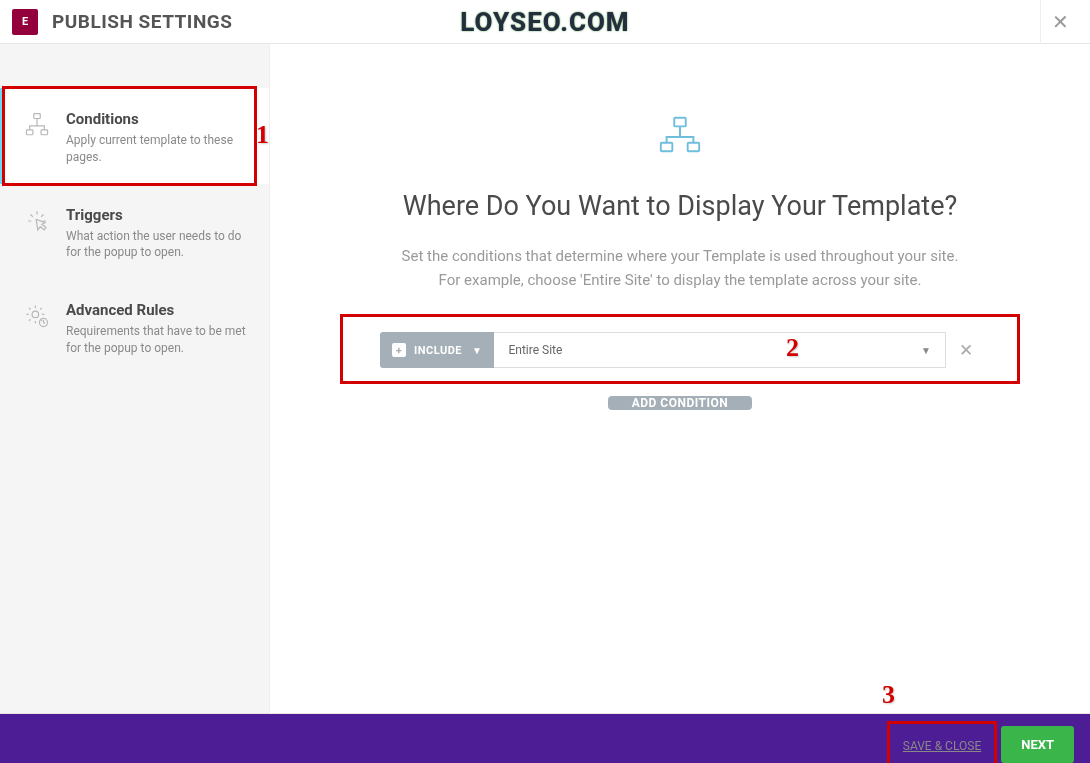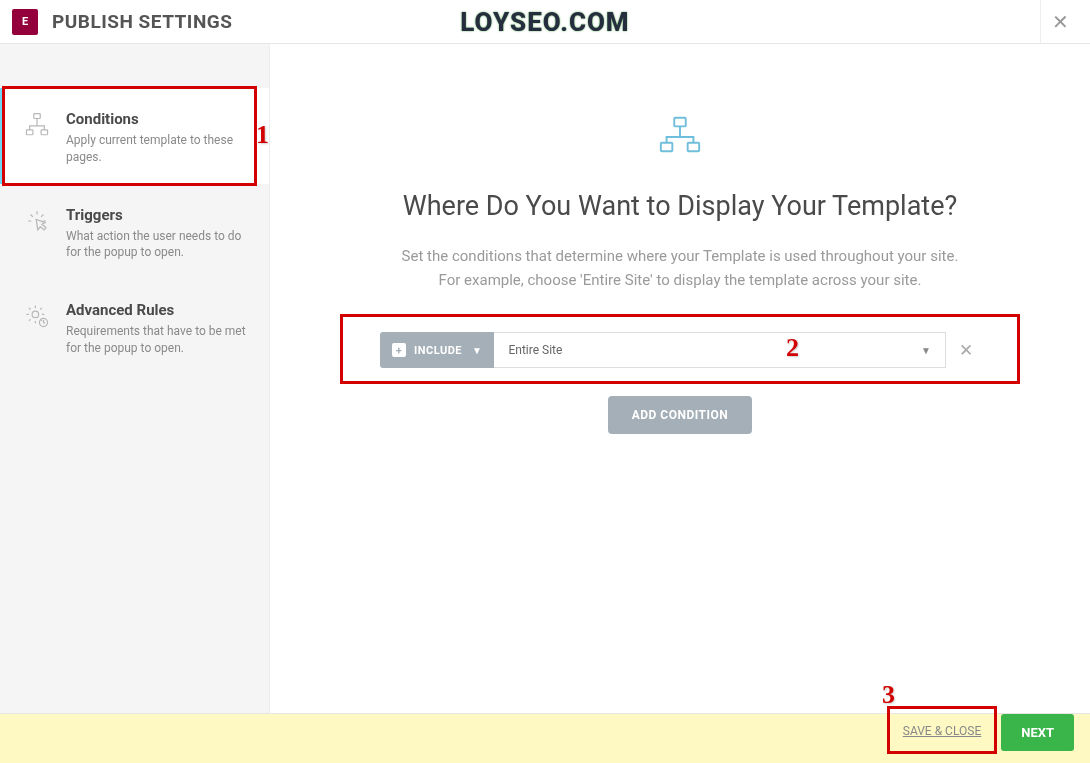--- a/index.html
+++ b/index.html
@@ -32,23 +32,23 @@
   .sub{font-size:15px;color:#9a9a9a;text-align:center;line-height:1.6;max-width:640px;margin-bottom:40px}
   
   .cond-wrap{position:relative;width:680px;margin-bottom:28px}
   .cond{display:flex;align-items:center;height:36px;padding:0 40px}
   .inc{height:36px;background:#a4afb7;color:#fff;display:flex;align-items:center;padding:0 12px;font-size:11px;font-weight:700;letter-spacing:.5px;border-radius:3px 0 0 3px;cursor:pointer}
   .inc-plus{width:14px;height:14px;background:#fff;color:#a4afb7;border-radius:2px;display:inline-flex;align-items:center;justify-content:center;font-size:11px;font-weight:700;margin-right:8px}
   .inc-caret{margin-left:10px;font-size:10px}
   .sel{flex:1;height:36px;background:#fff;border:1px solid #ddd;border-left:none;display:flex;align-items:center;justify-content:space-between;padding:12px 14px;font-size:12px;color:#666;cursor:pointer}
   .sel-caret{font-size:10px;color:#888}
   .cond-x{width:28px;text-align:center;color:#aaa;font-size:17px;cursor:pointer;margin-left:6px}
-  .add-btn{background:#a4afb7;color:#fff;font-size:12px;font-weight:700;letter-spacing:.5px;padding:12px 24px;border-radius:4px;cursor:pointer}
+  .add-btn{background:#a4afb7;color:#fff;font-size:12px;font-weight:700;letter-spacing:.5px;padding:0 24px;border-radius:4px;cursor:pointer}
   
-  .ftr{position:absolute;left:0;right:0;bottom:0;height:50px;border-top:1px solid #e6e6e6;background:#fef9c3;display:flex;align-items:flex-start;justify-content:flex-end;padding:0 16px;gap:14px}
+  .ftr{position:absolute;left:0;right:0;bottom:0;height:50px;border-top:1px solid #e6e6e6;background:#4c1d95;display:flex;align-items:flex-end;justify-content:flex-end;padding:0 16px;gap:14px}
   .save{font-size:12px;color:#888;text-decoration:underline;cursor:pointer;padding:10px 6px}
   .next{background:#39b54a;color:#fff;font-size:13px;font-weight:700;padding:11px 20px;border-radius:3px;cursor:pointer}
 </style>
 </head>
 <body>
 
 <div class="hdr">
   <div class="logo">E</div>
   <div class="hdr-title">PUBLISH SETTINGS</div>
   <div class="wm">LOYSEO.COM</div>

